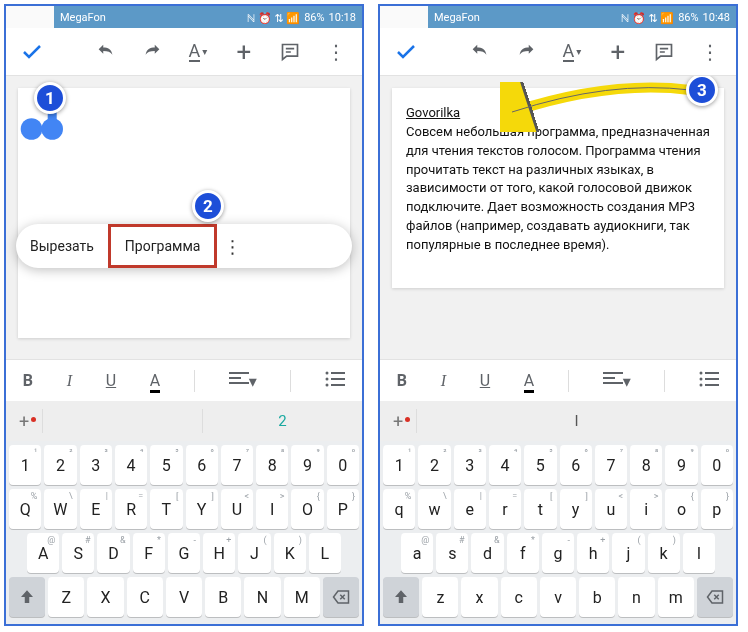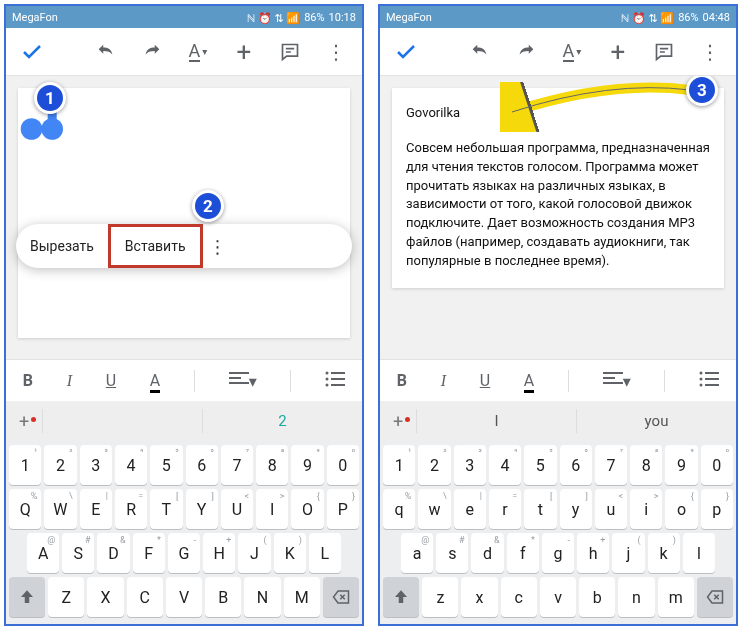--- a/index.html
+++ b/index.html
@@ -12,20 +12,21 @@
     display: flex; flex-direction: column;
     position: relative;
     overflow: hidden;
   }
   
   .statusbar {
     height: 22px; background: #5c99c7;
     color: #fff; font-size: 11px;
     display: flex; align-items: center; padding: 0 6px;
     justify-content: space-between;
+    margin-left: 48px;
   }
   .sb-right { display: flex; align-items: center; gap: 4px; }
   .sb-left { font-weight: 400; }
   
   .toolbar {
     height: 48px; background: #fff;
     display: flex; align-items: center; justify-content: space-between;
     padding: 0 6px;
     border-bottom: 1px solid #e2e2e2;
   }
@@ -172,21 +173,21 @@
       <div class="loop-glyph">
         <svg viewBox="0 0 60 50">
           <circle cx="15" cy="35" r="12" fill="#4285f4"></circle>
           <circle cx="38" cy="35" r="12" fill="#4285f4"></circle>
           <rect x="33" y="4" width="10" height="22" fill="#4285f4"></rect>
         </svg>
       </div>
 
       <div class="ctx-menu">
         <div class="ctx-item">Вырезать</div>
-        <div class="ctx-item boxed">Вставить</div>
+        <div class="ctx-item boxed">Программа</div>
         <div class="ctx-more">⋮</div>
       </div>
 
       <div class="badge" style="top:6px; left:28px;">1</div>
       <div class="badge" style="top:114px; left:186px;">2</div>
     </div>
 
     <div class="formatbar">
       <span style="font-weight:700">B</span>
       <span class="it">I</span>
@@ -269,21 +270,21 @@
         </div>
     </div>
   </div>
 
   <div class="phone">
     <div class="statusbar">
       <span class="sb-left">MegaFon</span>
       <span class="sb-right">
         <span>ℕ ⏰ ⇅ 📶</span>
         <span>86%</span>
-        <span>04:48</span>
+        <span>10:48</span>
       </span>
     </div>
 
     <div class="toolbar">
       <div class="tb-btn tb-check">
         <svg viewBox="0 0 24 24" width="24" height="24">
             <path d="M4 12l5 5L20 6" stroke="#1a73e8" stroke-width="2.5" fill="none"></path>
           </svg>
       </div>
       <div class="tb-group">
@@ -307,22 +308,22 @@
               <path d="M3 3h18v14H8l-5 4V3z" fill="none" stroke="#5f6368" stroke-width="2"></path>
               <path d="M7 8h10M7 12h6" stroke="#5f6368" stroke-width="2"></path>
             </svg>
         </div>
         <div class="tb-btn" style="font-size:20px;">⋮</div>
       </div>
     </div>
 
     <div class="editor">
       <div class="page">
-        <div style="margin-bottom:16px;">Govorilka</div>
-        <div>Совсем небольшая программа, предназначенная для чтения текстов голосом. Программа может прочитать языках на различных языках, в зависимости от того, какой голосовой движок подключите. Дает возможность создания MP3 файлов (например, создавать аудиокниги, так популярные в последнее время).</div>
+        <div style="margin-bottom:0;text-decoration:underline;">Govorilka</div>
+        <div>Совсем небольшая программа, предназначенная для чтения текстов голосом. Программа чтения прочитать текст на различных языках, в зависимости от того, какой голосовой движок подключите. Дает возможность создания MP3 файлов (например, создавать аудиокниги, так популярные в последнее время).</div>
       </div>
 
       <div class="badge" style="top:-2px; right:18px;">3</div>
 
       <svg class="arrow" style="top:6px; left:120px;" width="200" height="50">
         <defs>
           <marker id="ah" markerWidth="12" markerHeight="12" refX="2" refY="6" orient="auto">
             <path d="M0 0 L12 6 L0 12 z" fill="#f5d90a" stroke="#555" stroke-width="0.6"></path>
           </marker>
         </defs>
@@ -345,21 +346,20 @@
             <circle cx="2" cy="2" r="1.5" fill="#5f6368"></circle>
             <circle cx="2" cy="8" r="1.5" fill="#5f6368"></circle>
             <circle cx="2" cy="14" r="1.5" fill="#5f6368"></circle>
             <path d="M6 2h14M6 8h14M6 14h14" stroke="#5f6368" stroke-width="2"></path>
           </svg></span>
     </div>
 
     <div class="sugbar">
       <div class="plus">+</div>
       <div class="sg">I</div>
-      <div class="sg">you</div>
     </div>
 
     <div class="kbd">
       <div class="krow">
           <div class="key">1<span class="hint">¹</span></div>
           <div class="key">2<span class="hint">²</span></div>
           <div class="key">3<span class="hint">³</span></div>
           <div class="key">4<span class="hint">⁴</span></div>
           <div class="key">5<span class="hint">⁵</span></div>
           <div class="key">6<span class="hint">⁶</span></div>

